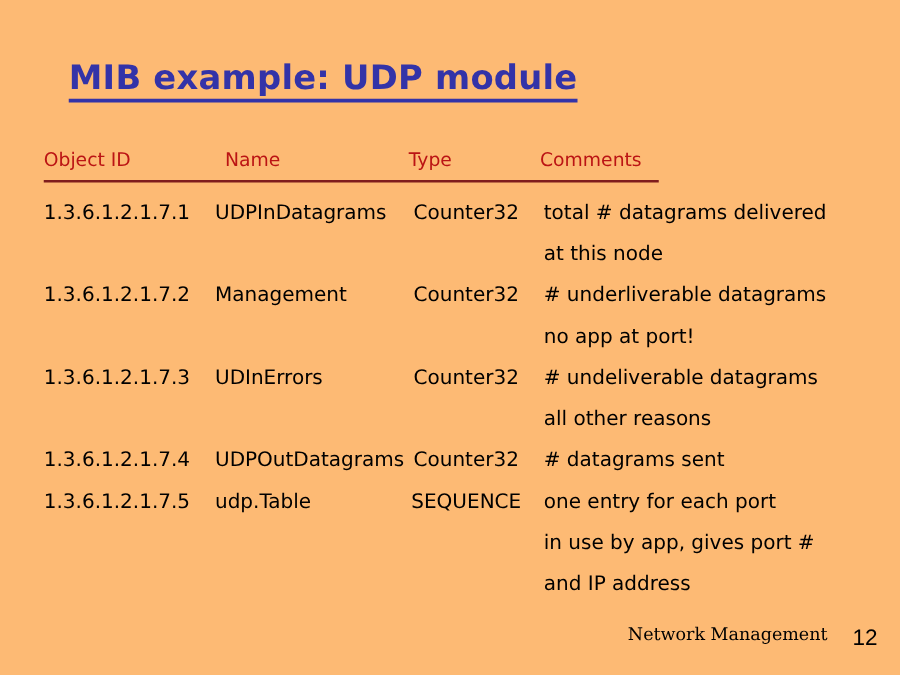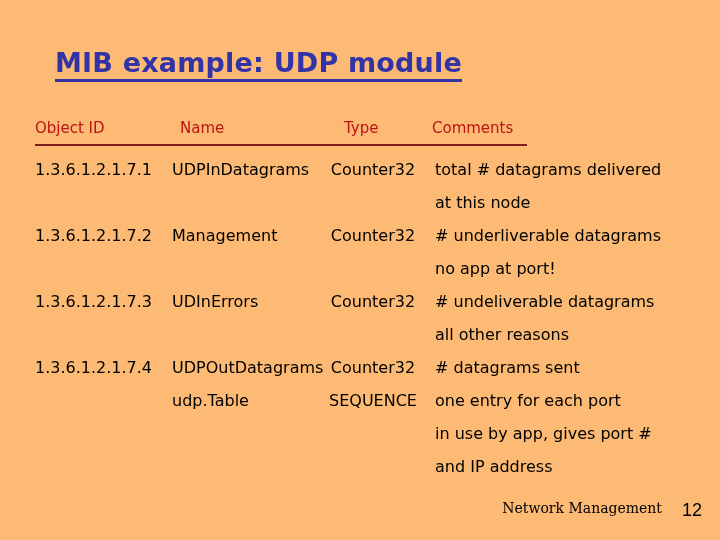--- a/index.html
+++ b/index.html
@@ -55,21 +55,21 @@
     position: absolute;
     top: 0;
     font-family: "DejaVu Sans", sans-serif;
     font-size: 15px;
     color: #bb1414;
     white-space: nowrap;
     line-height: 20px;
   }
   .hdr-objid  { left: 0px; }
   .hdr-name   { left: 145px; }
-  .hdr-type   { left: 292px; margin-left: 17px; }
+  .hdr-type   { left: 292px; }
   .hdr-comm   { left: 397px; }
 
   
   .rows {
     position: relative;
     margin-top: 13px;
   }
   .row {
     position: relative;
     height: 33px;
@@ -168,20 +168,21 @@
       </div>
 
       <div class="row">
         <span class="cell c-objid">1.3.6.1.2.1.7.4</span>
         <span class="cell c-name">UDPOutDatagrams</span>
         <span class="cell c-type">Counter32</span>
         <span class="cell c-comm"># datagrams sent</span>
       </div>
 
       <div class="row">
+        <span class="cell c-objid">1.3.6.1.2.1.7.5</span>
         <span class="cell c-name">udp.Table</span>
         <span class="cell c-type">SEQUENCE</span>
         <span class="cell c-comm">one entry for each port</span>
       </div>
       <div class="row cont">
         <span class="cell c-cont">in use by app, gives port #</span>
       </div>
       <div class="row cont">
         <span class="cell c-cont">and IP address</span>
       </div>

